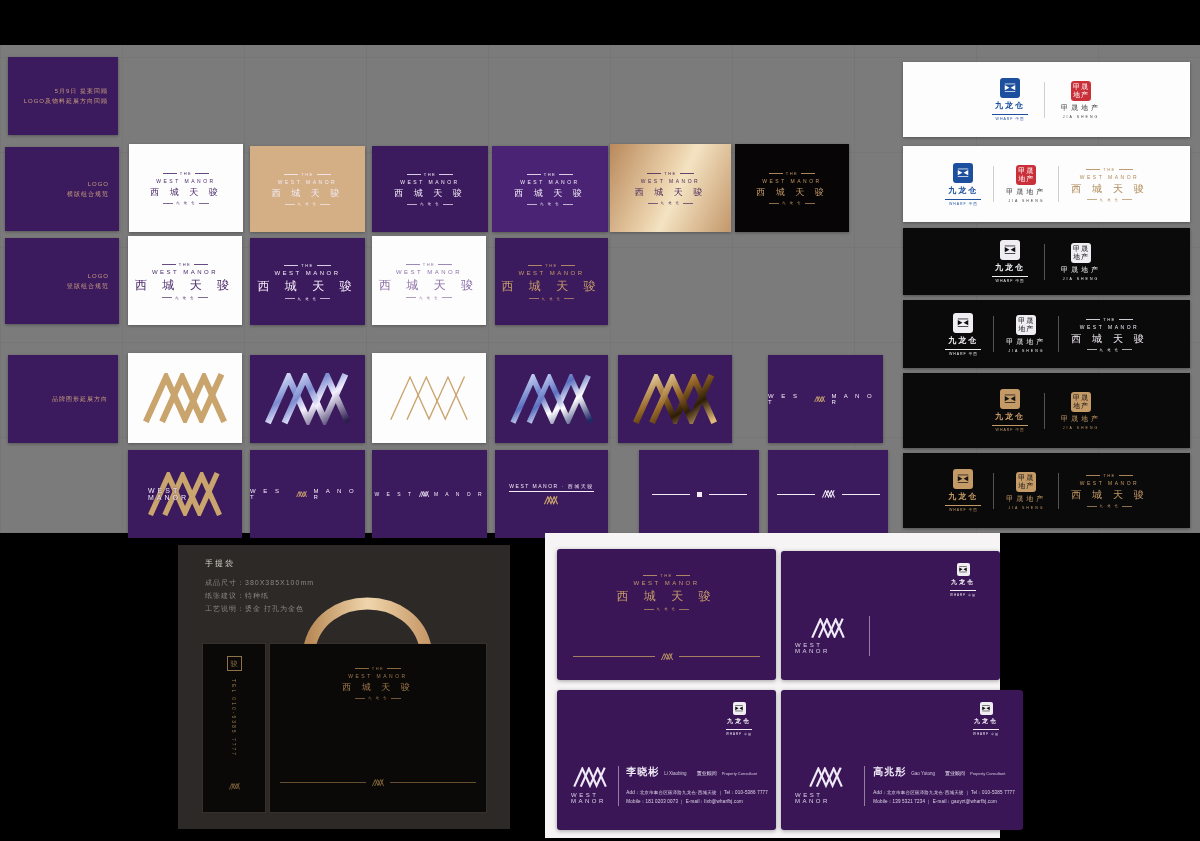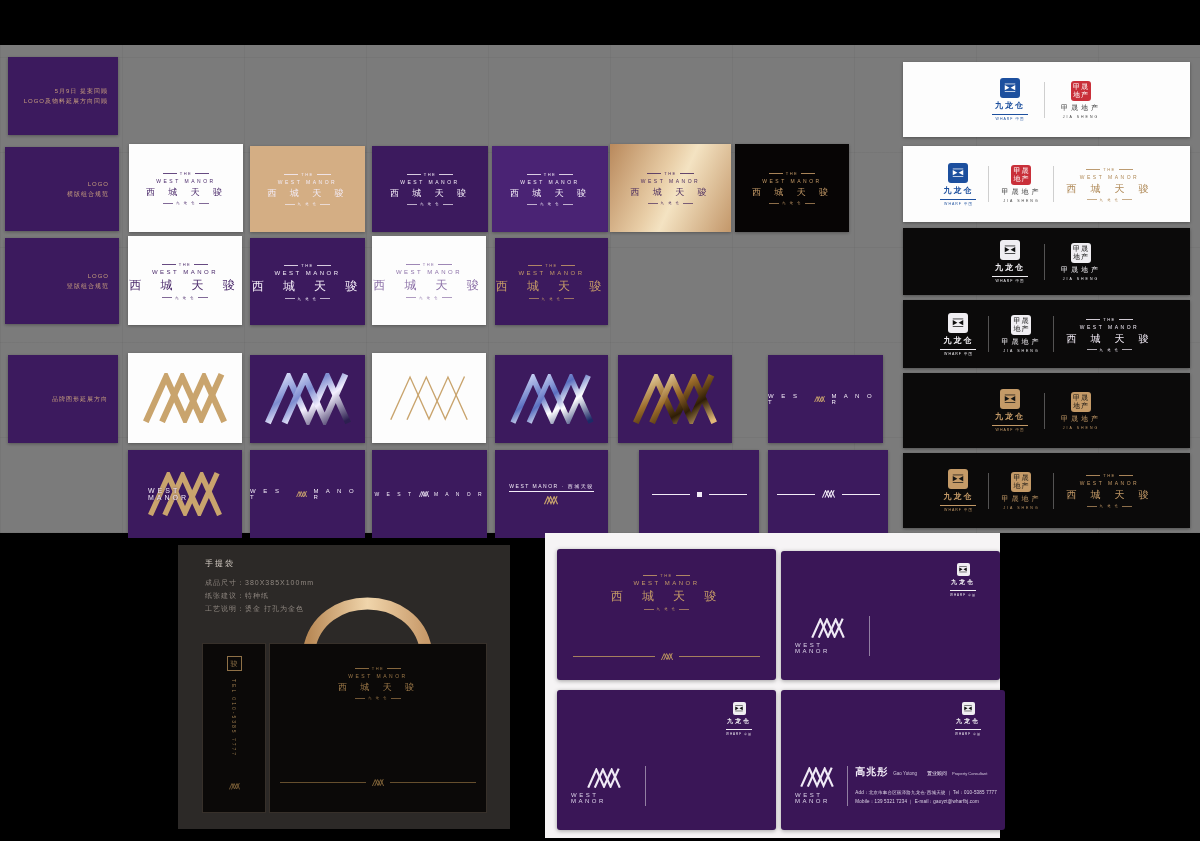--- a/index.html
+++ b/index.html
@@ -20,21 +20,21 @@
   .bg-black{background:#070505;}
   .bg-copper{background:linear-gradient(115deg,#b9895c 0%,#e8cda6 42%,#f4e3c2 55%,#c3976a 100%);}
   
   .label-card{justify-content:flex-end;padding-right:10px;text-align:right;box-sizing:border-box;}
   .label-txt{font-size:6px;line-height:10px;color:#c79e7e;letter-spacing:1px;}
   
   .lockup{display:flex;flex-direction:column;align-items:center;gap:2px;}
   .lk1{display:flex;align-items:center;gap:3px;font-size:4px;letter-spacing:1.5px;}
   .lk1 i{display:block;width:14px;height:1px;background:currentColor;opacity:.85;}
   .lk2{font-size:5px;letter-spacing:2.5px;}
-  .lk3{font-size:9px;letter-spacing:4px;font-family:Liberation Mono, monospace;}
+  .lk3{font-size:9px;letter-spacing:4px;font-family:Liberation Sans, sans-serif;}
   .lk4{display:flex;align-items:center;gap:3px;font-size:3.5px;letter-spacing:1.5px;}
   .lk4 i{display:block;width:10px;height:1px;background:currentColor;opacity:.7;}
   .lockup.md .lk2{font-size:6px;}
   .lockup.md .lk3{font-size:12px;letter-spacing:6px;}
   .lockup.bn .lk3{font-size:10px;letter-spacing:4px;}
   .lockup.thin{font-weight:300;opacity:.85;}
   .c-white{color:#f3ecf7;}
   .c-purpleTxt{color:#4b2a6b;}
   .c-purpleLight{color:#7a5a9a;}
   .c-gold{color:#c49a67;}
@@ -736,24 +736,34 @@
       </div>
     </div>
     <div class="fmain">
       <div class="fleft">
         <svg class="mono" viewBox="0 0 124 74" width="34" style="color:#efe9f5">
             <use href="#mgp" stroke="currentColor" stroke-width="8"></use>
           </svg>
         <div class="fwm">WEST MANOR</div>
       </div>
       <div class="fdiv"></div>
-    </div>
-  </div>
-
-  <div class="bizcard" style="left:781px;top:690px;width:224px;height:140px;">
+      <div class="ftext">
+        <div class="fname">
+          <span class="fcn">李晓彬</span>
+          <span class="fen">Li Xiaobing</span>
+          <span class="ftc">置业顾问</span>
+          <span class="fte">Property Consultant</span>
+        </div>
+        <div class="fline">Add：北京市丰台区丽泽路九龙仓·西城天骏 ｜ Tel：010-5386 7777</div>
+        <div class="fline">Mobile：181 0203 0073 ｜ E-mail：lixb@wharfbj.com</div>
+      </div>
+    </div>
+  </div>
+
+  <div class="bizcard" style="left:781px;top:690px;width:242px;height:140px;">
     <div class="fwharf">
       <div class="wharf v-white sm">
         <span class="seal">
             <svg viewBox="0 0 48 32" width="10">
               <use href="#bowp" fill="currentColor"></use>
             </svg>
           </span>
         <div class="wname">九龙仓</div>
         <div class="wline"></div>
         <div class="wsub">WHARF 中国</div>

